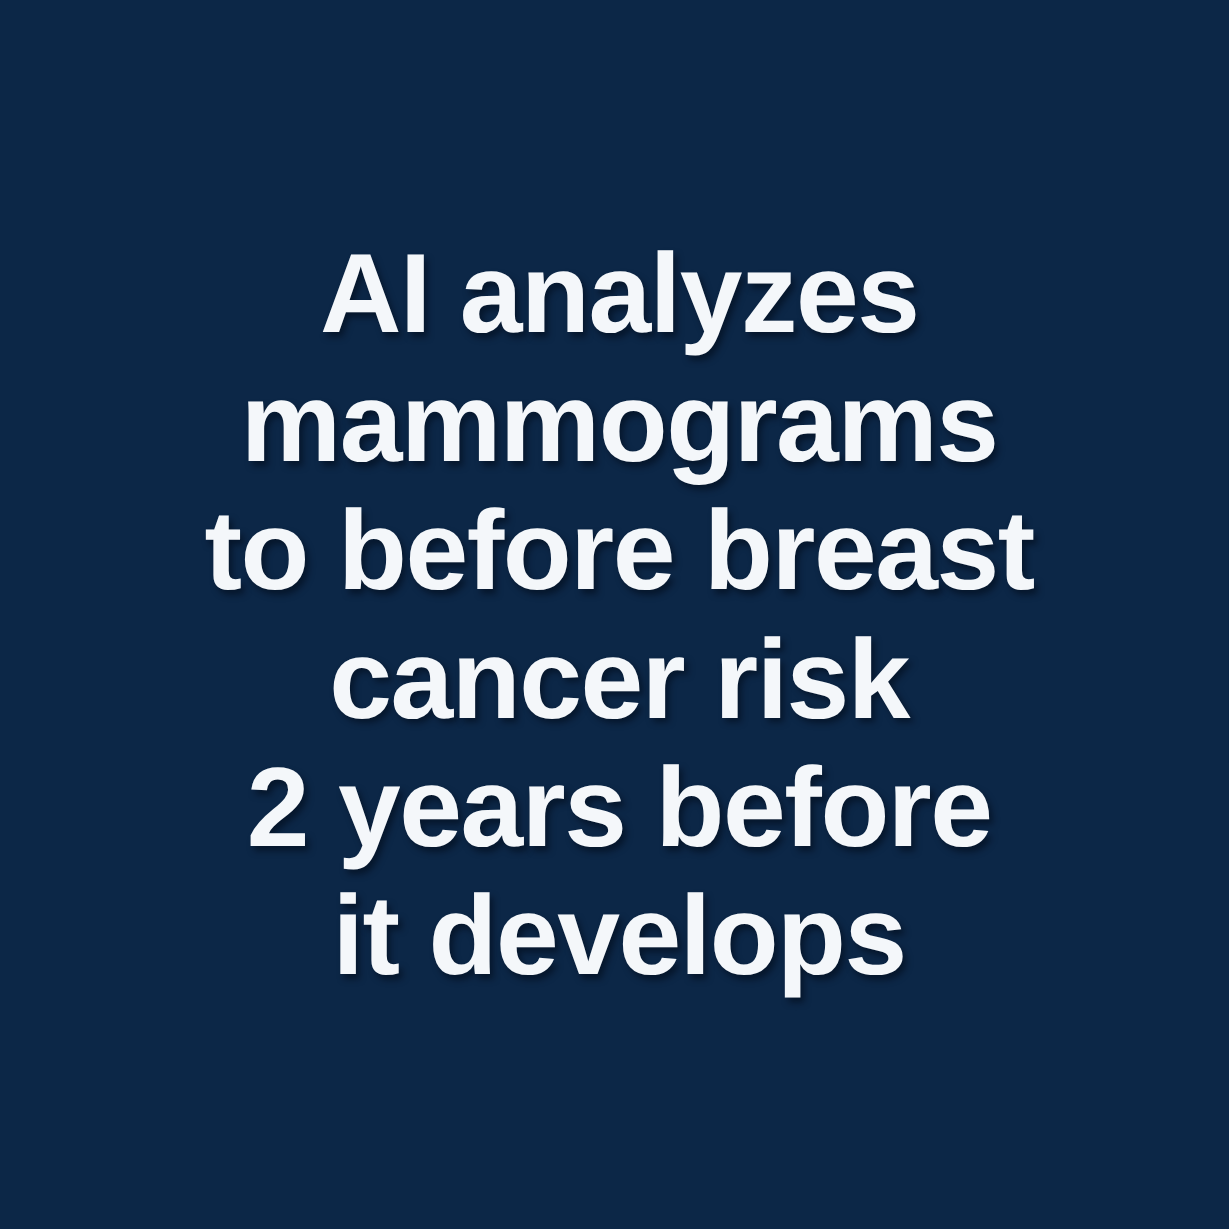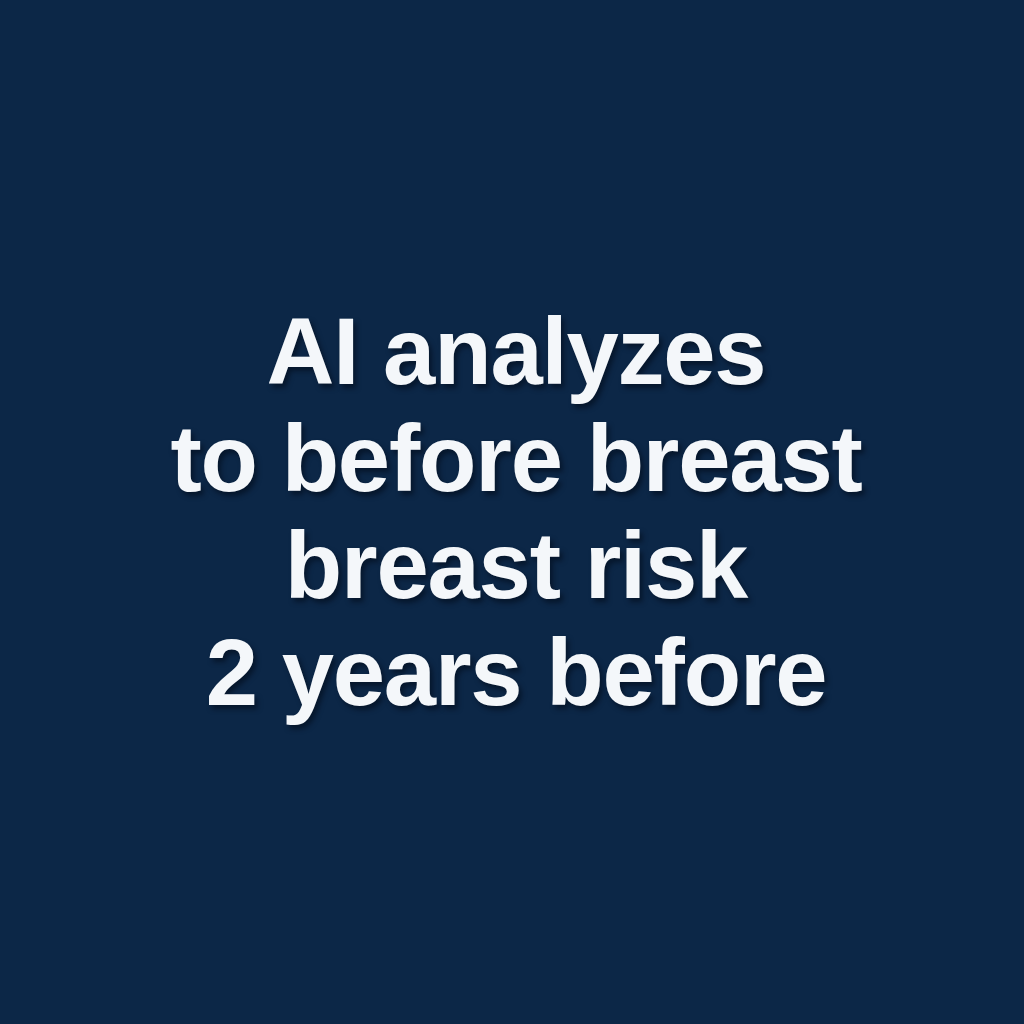--- a/index.html
+++ b/index.html
@@ -50,18 +50,20 @@
     white-space: nowrap;
   }
 </style>
 </head>
 <body style="background-color: rgb(12, 39, 71);">
 
 <div id="card" style="background-color: rgb(12, 39, 71);">
 
   <h1 id="headline" style="color: rgb(244, 247, 250); text-shadow: rgba(2, 10, 22, 0.55) 3px 4px 5px; padding-left: 48px;">
     <span class="hl-line">AI analyzes</span>
+    <span class="hl-line">mammograms</span>
     <span class="hl-line">to before breast</span>
-    <span class="hl-line">breast risk</span>
+    <span class="hl-line">cancer risk</span>
     <span class="hl-line">2 years before</span>
+    <span class="hl-line">it develops</span>
   </h1>
 
 </div>
 
 </body></html>

